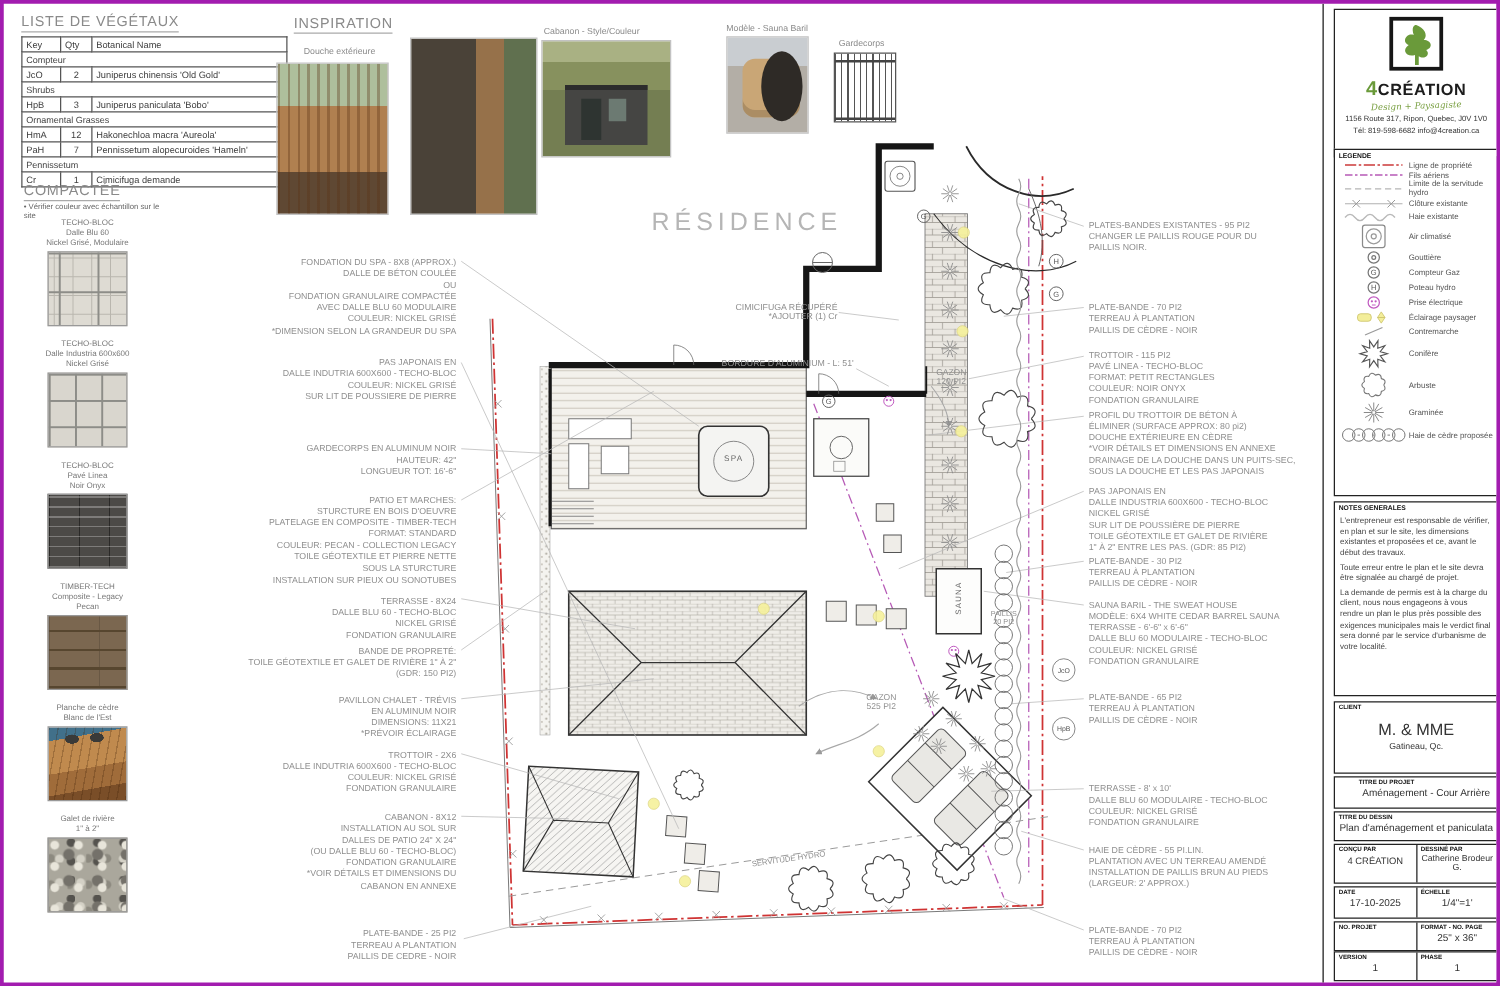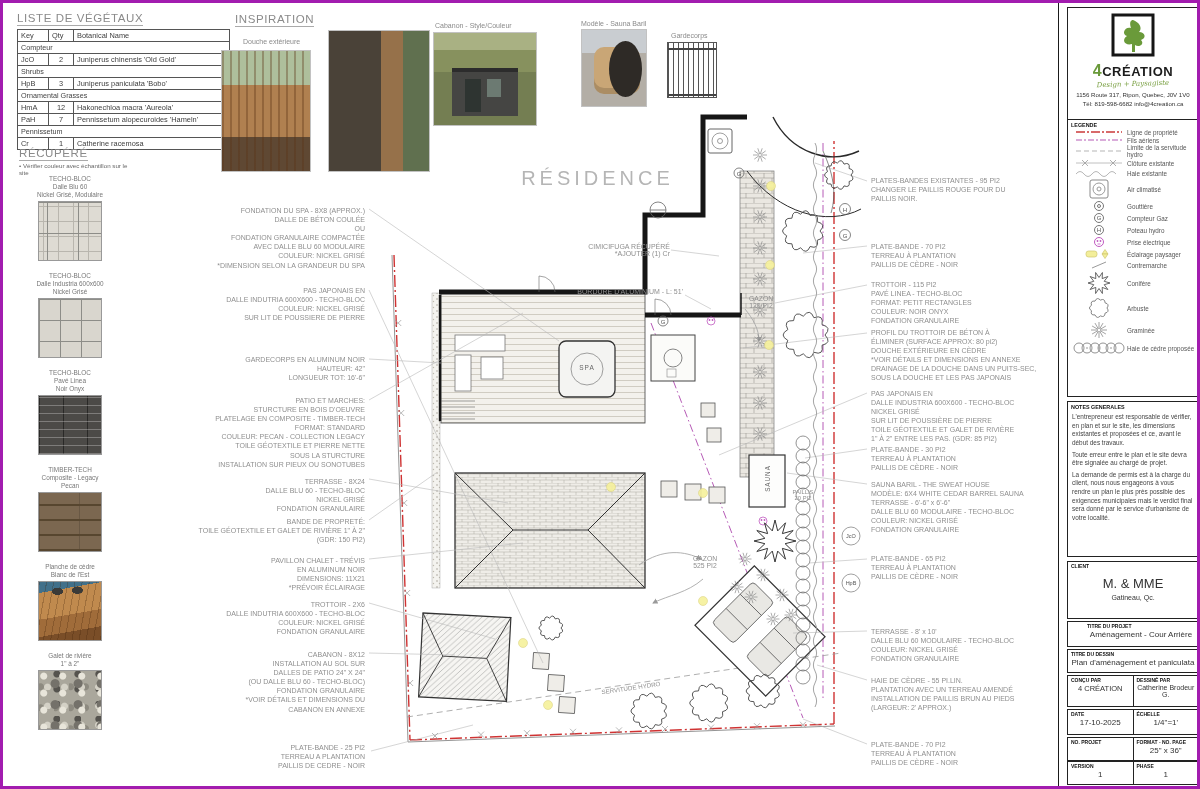--- a/index.html
+++ b/index.html
@@ -384,26 +384,26 @@
           <td class="key">PaH</td>
           <td class="qty">7</td>
           <td class="nm">Pennissetum alopecuroides 'Hameln'</td>
         </tr>
         <tr>
           <td colspan="3" class="grp">Pennissetum</td>
         </tr>
         <tr>
           <td class="key">Cr</td>
           <td class="qty">1</td>
-          <td class="nm">Catherine racemosa</td>
+          <td class="nm">Cimicifuga demande</td>
         </tr>
       </tbody>
   </table>
 
-  <div class="h-title" style="left:16px;top:144px;">RÉCUPÉRÉ</div>
+  <div class="h-title" style="left:16px;top:144px;">COMPACTÉE</div>
   <div class="mat-note">• Vérifier couleur avec échantillon sur le site</div>
   <div id="materials-list">
       <div class="mat">
         <div class="mat-label">TECHO-BLOC
 Dalle Blu 60
 Nickel Grisé, Modulaire</div>
         <div class="sw sw-modular"></div>
       </div>
       <div class="mat">
         <div class="mat-label">TECHO-BLOC

